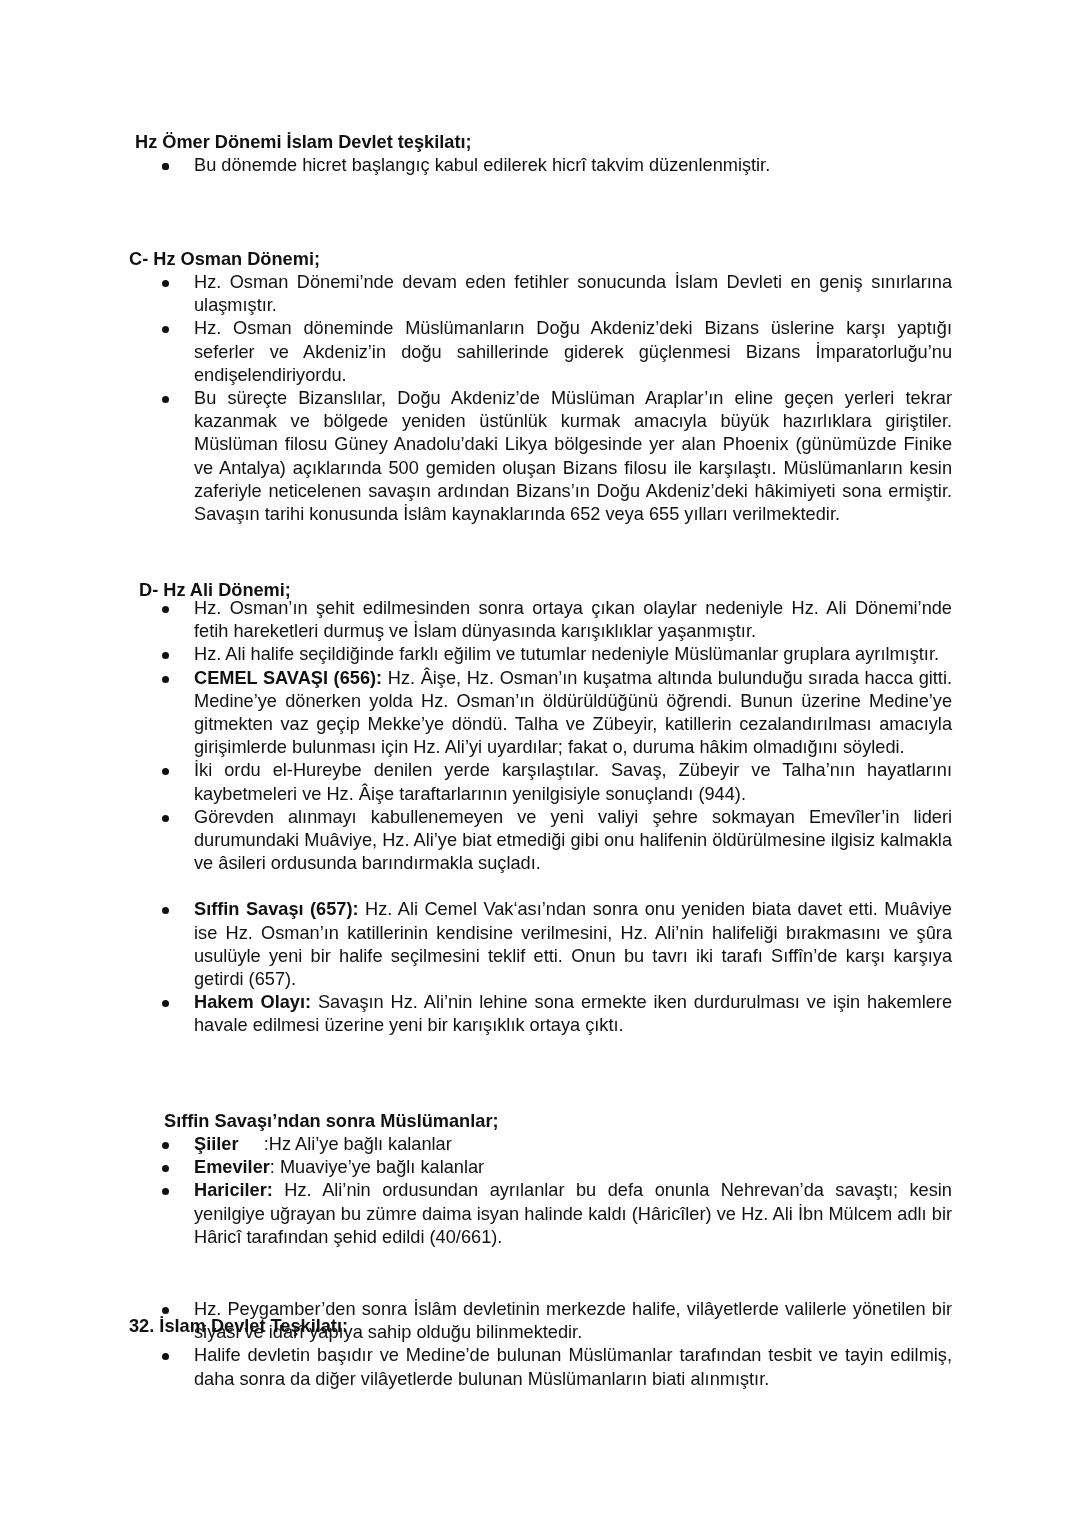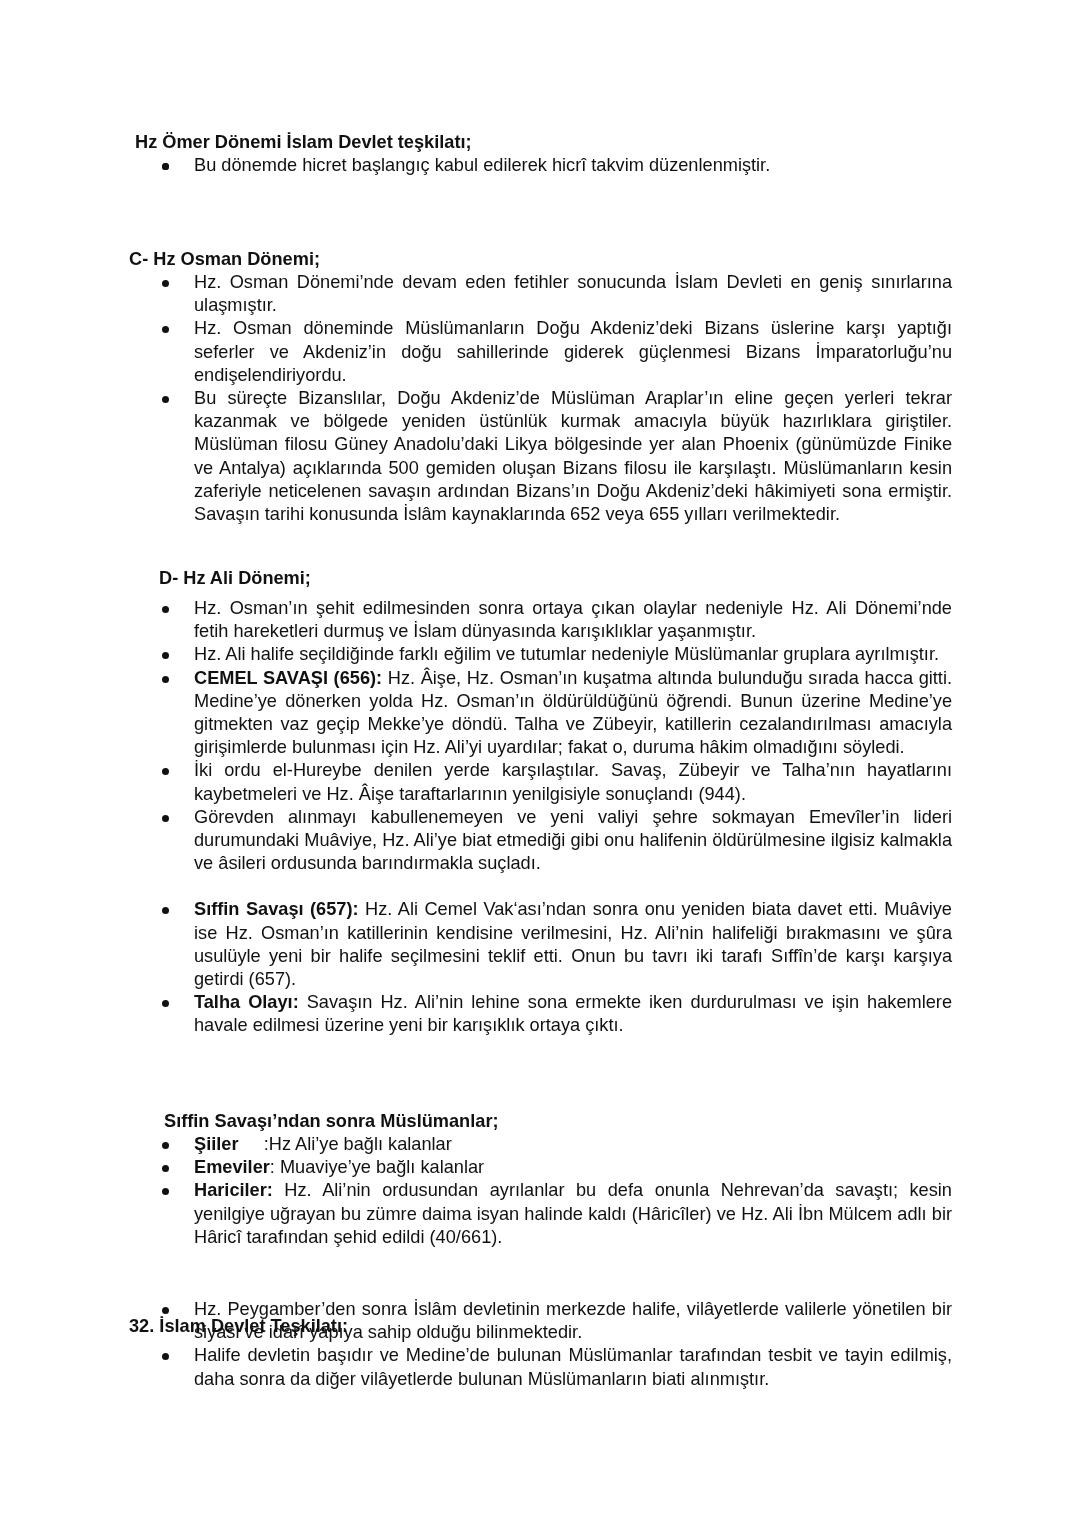--- a/index.html
+++ b/index.html
@@ -29,30 +29,30 @@
     <li><span class="bullet"></span><span>Bu dönemde hicret başlangıç kabul edilerek hicrî takvim düzenlenmiştir.</span></li>
   </ul>
 
   <div class="heading" style="left:129px; top:248px;">C- Hz Osman Dönemi;</div>
   <ul class="blist" style="top:271px;">
     <li><span class="bullet"></span><span>Hz. Osman Dönemi’nde devam eden fetihler sonucunda İslam Devleti en geniş sınırlarına ulaşmıştır.</span></li>
     <li><span class="bullet"></span><span>Hz. Osman döneminde Müslümanların Doğu Akdeniz’deki Bizans üslerine karşı yaptığı seferler ve Akdeniz’in doğu sahillerinde giderek güçlenmesi Bizans İmparatorluğu’nu endişelendiriyordu.</span></li>
     <li><span class="bullet"></span><span>Bu süreçte Bizanslılar, Doğu Akdeniz’de Müslüman Araplar’ın eline geçen yerleri tekrar kazanmak ve bölgede yeniden üstünlük kurmak amacıyla büyük hazırlıklara giriştiler. Müslüman filosu Güney Anadolu’daki Likya bölgesinde yer alan Phoenix (günümüzde Finike ve Antalya) açıklarında 500 gemiden oluşan Bizans filosu ile karşılaştı. Müslümanların kesin zaferiyle neticelenen  savaşın ardından Bizans’ın Doğu Akdeniz’deki hâkimiyeti sona ermiştir. Savaşın tarihi konusunda İslâm kaynaklarında 652 veya 655 yılları verilmektedir.</span></li>
   </ul>
 
-  <div class="heading" style="left:139px; top:567px;margin-left:20px;">D- Hz Ali Dönemi;</div>
+  <div class="heading" style="left:139px; top:579px;">D- Hz Ali Dönemi;</div>
   <ul class="blist" style="top:597px;">
     <li><span class="bullet"></span><span>Hz. Osman’ın şehit edilmesinden sonra ortaya çıkan olaylar nedeniyle Hz. Ali Dönemi’nde fetih hareketleri durmuş ve İslam dünyasında karışıklıklar yaşanmıştır.</span></li>
     <li><span class="bullet"></span><span>Hz. Ali halife seçildiğinde farklı eğilim ve tutumlar nedeniyle Müslümanlar gruplara ayrılmıştır.</span></li>
     <li><span class="bullet"></span><b class="lead">CEMEL SAVAŞI (656):</b><span> Hz. Âişe, Hz. Osman’ın kuşatma altında bulunduğu sırada hacca gitti. Medine’ye dönerken yolda Hz. Osman’ın öldürüldüğünü öğrendi. Bunun üzerine Medine’ye gitmekten vaz geçip Mekke’ye döndü. Talha ve Zübeyir, katillerin cezalandırılması amacıyla girişimlerde bulunması için Hz. Ali’yi uyardılar; fakat o, duruma hâkim olmadığını söyledi.</span></li>
     <li><span class="bullet"></span><span>İki ordu el-Hureybe denilen yerde karşılaştılar. Savaş, Zübeyir ve Talha’nın hayatlarını kaybetmeleri ve Hz. Âişe taraftarlarının yenilgisiyle sonuçlandı (944).</span></li>
     <li><span class="bullet"></span><span>Görevden alınmayı kabullenemeyen ve yeni valiyi şehre sokmayan Emevîler’in lideri durumundaki Muâviye, Hz. Ali’ye biat etmediği gibi onu halifenin öldürülmesine ilgisiz kalmakla ve âsileri ordusunda barındırmakla suçladı.</span></li>
     <li class="spacer"></li>
     <li><span class="bullet"></span><b class="lead">Sıffin Savaşı (657):</b><span> Hz. Ali Cemel Vak‘ası’ndan sonra onu yeniden biata davet etti. Muâviye ise Hz. Osman’ın katillerinin kendisine verilmesini, Hz. Ali’nin halifeliği bırakmasını ve şûra usulüyle yeni bir halife seçilmesini teklif etti. Onun bu tavrı iki tarafı Sıffîn’de karşı karşıya getirdi (657).</span></li>
-    <li><span class="bullet"></span><b class="lead">Talha Olayı:</b><span> Savaşın Hz. Ali’nin lehine sona ermekte iken durdurulması ve işin hakemlere havale edilmesi üzerine yeni bir karışıklık ortaya çıktı.</span></li>
+    <li><span class="bullet"></span><b class="lead">Hakem Olayı:</b><span> Savaşın Hz. Ali’nin lehine sona ermekte iken durdurulması ve işin hakemlere havale edilmesi üzerine yeni bir karışıklık ortaya çıktı.</span></li>
   </ul>
 
   <div class="heading" style="left:164px; top:1110px;">Sıffin Savaşı’ndan sonra Müslümanlar;</div>
   <ul class="blist" style="top:1133px;">
     <li><span class="bullet"></span><b class="lead">Şiiler</b><span style="white-space:pre">     :Hz Ali’ye bağlı kalanlar</span></li>
     <li><span class="bullet"></span><b class="lead">Emeviler</b><span>: Muaviye’ye bağlı kalanlar</span></li>
     <li><span class="bullet"></span><b class="lead">Hariciler:</b><span> Hz. Ali’nin ordusundan ayrılanlar bu defa onunla Nehrevan’da savaştı; kesin yenilgiye uğrayan bu zümre daima isyan halinde kaldı (Hâricîler) ve Hz. Ali İbn Mülcem adlı bir Hâricî tarafından şehid edildi (40/661).</span></li>
   </ul>
 
   <div class="heading" style="left:129px; top:1274px;margin-top:41px;">32. İslam Devlet Teşkilatı:</div>

